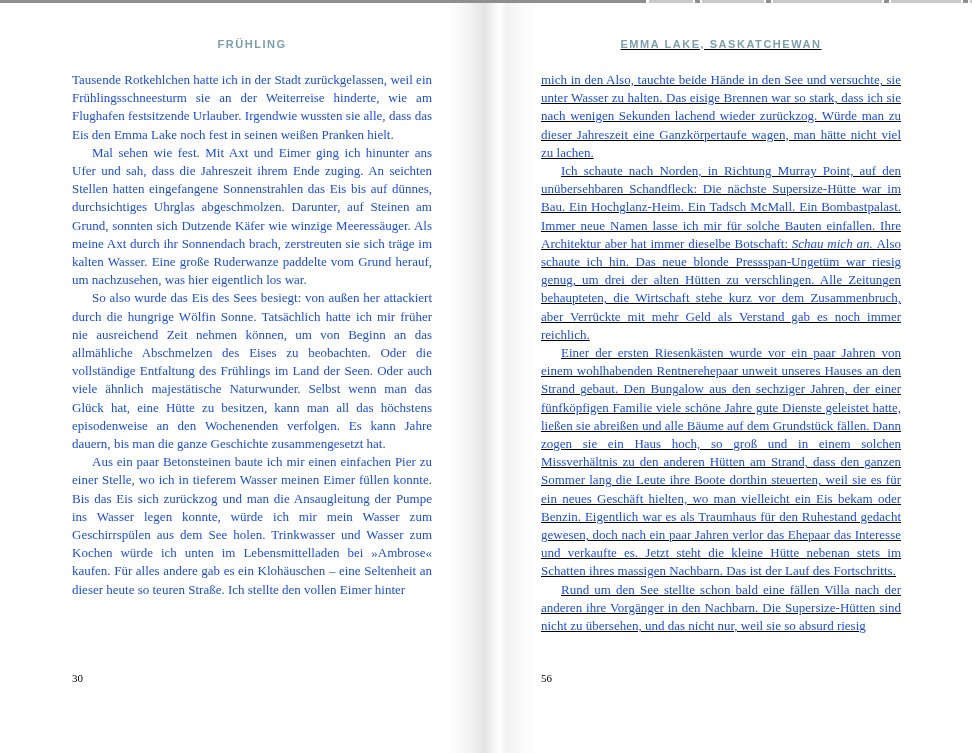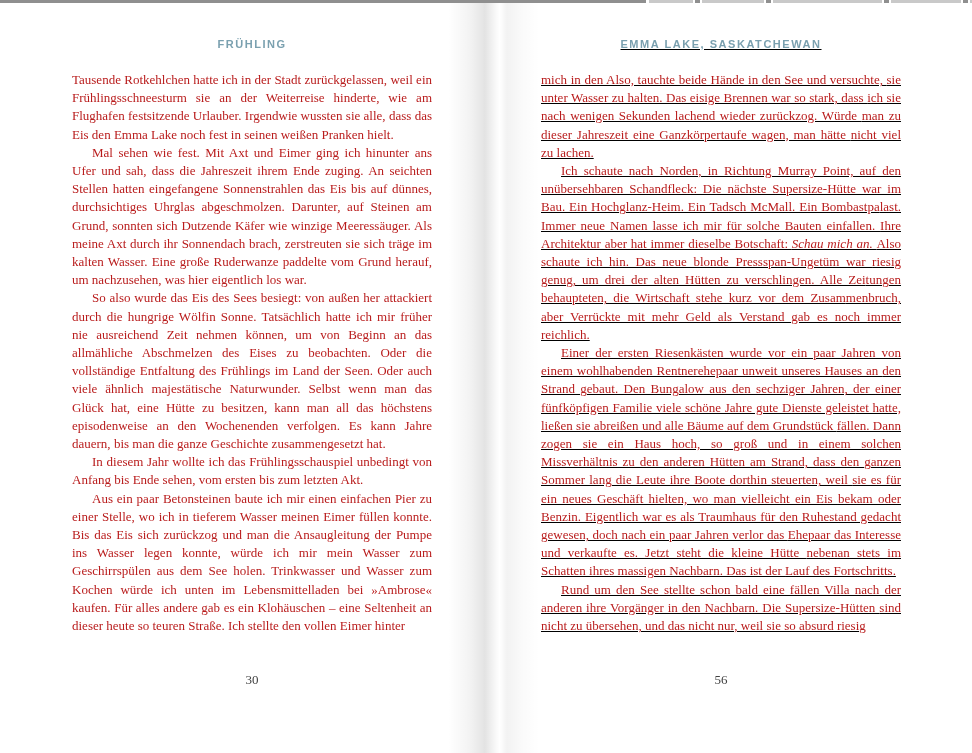--- a/index.html
+++ b/index.html
@@ -61,38 +61,37 @@
     font-weight: 700;
     letter-spacing: 0.14em;
     text-align: center;
     color: #7aa0af;
     text-transform: uppercase;
     margin: 0 0 21px 0;
   }
   .body-text {
     font-size: 13px;
     line-height: 18.2px;
-    color: #b91c1c;
+    color: #1d4ed8;
     text-align: justify;
     hyphens: auto;
     -webkit-hyphens: auto;
   }
   .para {
     margin: 0;
     text-indent: 20px;
   }
   .para.no-indent { text-indent: 0; }
   .ital { font-style: italic; }
   .page-num {
     position: absolute;
     top: 672px;
     width: 360px;
-    text-align: center;
-    font-size: 13px;
-    color: #404040;
+    font-size: 11px;
+    color: #000000;
     z-index: 2;
   }
   .page-num.left  { left: 72px; }
   .page-num.right { left: 541px; }
 </style>
 </head>
 <body>
 
 <div class="spread">
 
@@ -106,21 +105,20 @@
     </div>
 
   <div class="gutter"></div>
 
   <div class="page-col left">
     <h1 class="running-head">FRÜHLING</h1>
     <div class="body-text">
         <p class="para no-indent"><span>Tausende Rotkehlchen hatte ich in der Stadt zurückgelassen, weil </span><span>ein Frühlingsschneesturm sie an der Weiterreise hinderte, wie am </span><span>Flughafen festsitzende Urlauber. Irgendwie wussten sie alle, dass </span><span>das Eis den Emma Lake noch fest in seinen weißen Pranken hielt.</span></p>
         <p class="para"><span>Mal sehen wie fest. Mit Axt und Eimer ging ich hinunter ans </span><span>Ufer und sah, dass die Jahreszeit ihrem Ende zuging. An seich</span><span>ten Stellen hatten eingefangene Sonnenstrahlen das Eis bis auf </span><span>dünnes, durchsichtiges Uhrglas abgeschmolzen. Darunter, auf </span><span>Steinen am Grund, sonnten sich Dutzende Käfer wie winzige </span><span>Meeressäuger. Als meine Axt durch ihr Sonnendach brach, zer</span><span>streuten sie sich träge im kalten Wasser. Eine große Ruderwanze </span><span>paddelte vom Grund herauf, um nachzusehen, was hier eigent</span><span>lich los war.</span></p>
         <p class="para"><span>So also wurde das Eis des Sees besiegt: von außen her attackiert </span><span>durch die hungrige Wölfin Sonne. Tatsächlich hatte ich mir früher </span><span>nie ausreichend Zeit nehmen können, um von Beginn an das all</span><span>mähliche Abschmelzen des Eises zu beobachten. Oder die voll</span><span>ständige Entfaltung des Frühlings im Land der Seen. Oder auch </span><span>viele ähnlich majestätische Naturwunder. Selbst wenn man das </span><span>Glück hat, eine Hütte zu besitzen, kann man all das höchstens epi</span><span>sodenweise an den Wochenenden verfolgen. Es kann Jahre dauern, </span><span>bis man die ganze Geschichte zusammengesetzt hat.</span></p>
-        <p class="para"><span>In diesem Jahr wollte ich das Frühlingsschauspiel unbedingt </span><span>von Anfang bis Ende sehen, vom ersten bis zum letzten Akt.</span></p>
         <p class="para"><span>Aus ein paar Betonsteinen baute ich mir einen einfachen Pier </span><span>zu einer Stelle, wo ich in tieferem Wasser meinen Eimer füllen </span><span>konnte. Bis das Eis sich zurückzog und man die Ansaugleitung der </span><span>Pumpe ins Wasser legen konnte, würde ich mir mein Wasser zum </span><span>Geschirrspülen aus dem See holen. Trinkwasser und Wasser zum </span><span>Kochen würde ich unten im Lebensmittelladen bei »Ambrose« </span><span>kaufen. Für alles andere gab es ein Klohäuschen – eine Seltenheit </span><span>an dieser heute so teuren Straße. Ich stellte den vollen Eimer hinter</span></p>
       </div>
   </div>
 
   <div class="page-col right">
     <h1 class="running-head">EMMA LAKE, SASKATCHEWAN</h1>
     <div class="body-text">
         <p class="para no-indent"><span>mich in den Also, tauchte beide Hände in den See und versuchte, </span><span>sie unter Wasser zu halten. Das eisige Brennen war so stark, dass </span><span>ich sie nach wenigen Sekunden lachend wieder zurückzog. Würde </span><span>man zu dieser Jahreszeit eine Ganzkörpertaufe wagen, man hätte </span><span>nicht viel zu lachen.</span></p>
         <p class="para"><span>Ich schaute nach Norden, in Richtung Murray Point, auf den </span><span>unübersehbaren Schandfleck: Die nächste Supersize-Hütte war im </span><span>Bau. Ein Hochglanz-Heim. Ein Tadsch McMall. Ein Bombastpa</span><span>last. Immer neue Namen lasse ich mir für solche Bauten einfallen. </span><span>Ihre Architektur aber hat immer dieselbe Botschaft: </span><span class="ital">Schau mich an. </span><span>Also schaute ich hin. Das neue blonde Pressspan-Ungetüm war </span><span>riesig genug, um drei der alten Hütten zu verschlingen. Alle Zei</span><span>tungen behaupteten, die Wirtschaft stehe kurz vor dem Zusam</span><span>menbruch, aber Verrückte mit mehr Geld als Verstand gab es noch </span><span>immer reichlich.</span></p>
         <p class="para"><span>Einer der ersten Riesenkästen wurde vor ein paar Jahren von </span><span>einem wohlhabenden Rentnerehepaar unweit unseres Hauses an </span><span>den Strand gebaut. Den Bungalow aus den sechziger Jahren, der </span><span>einer fünfköpfigen Familie viele schöne Jahre gute Dienste geleis</span><span>tet hatte, ließen sie abreißen und alle Bäume auf dem Grundstück </span><span>fällen. Dann zogen sie ein Haus hoch, so groß und in einem sol</span><span>chen Missverhältnis zu den anderen Hütten am Strand, dass den </span><span>ganzen Sommer lang die Leute ihre Boote dorthin steuerten, weil </span><span>sie es für ein neues Geschäft hielten, wo man vielleicht ein Eis </span><span>bekam oder Benzin. Eigentlich war es als Traumhaus für den Ru</span><span>hestand gedacht gewesen, doch nach ein paar Jahren verlor das </span><span>Ehepaar das Interesse und verkaufte es. Jetzt steht die kleine Hütte </span><span>nebenan stets im Schatten ihres massigen Nachbarn. Das ist der </span><span>Lauf des Fortschritts.</span></p>

